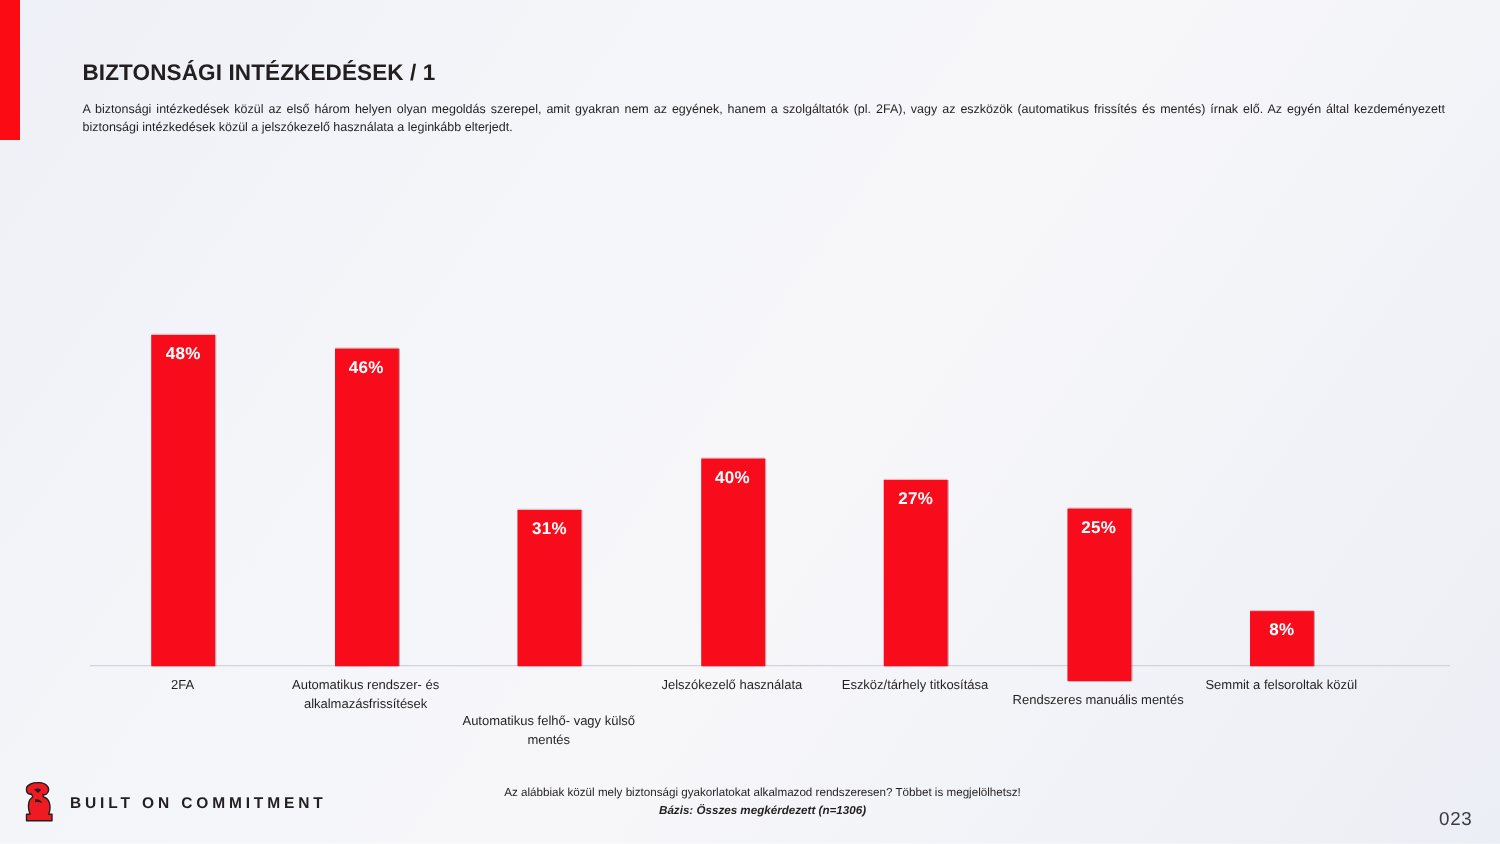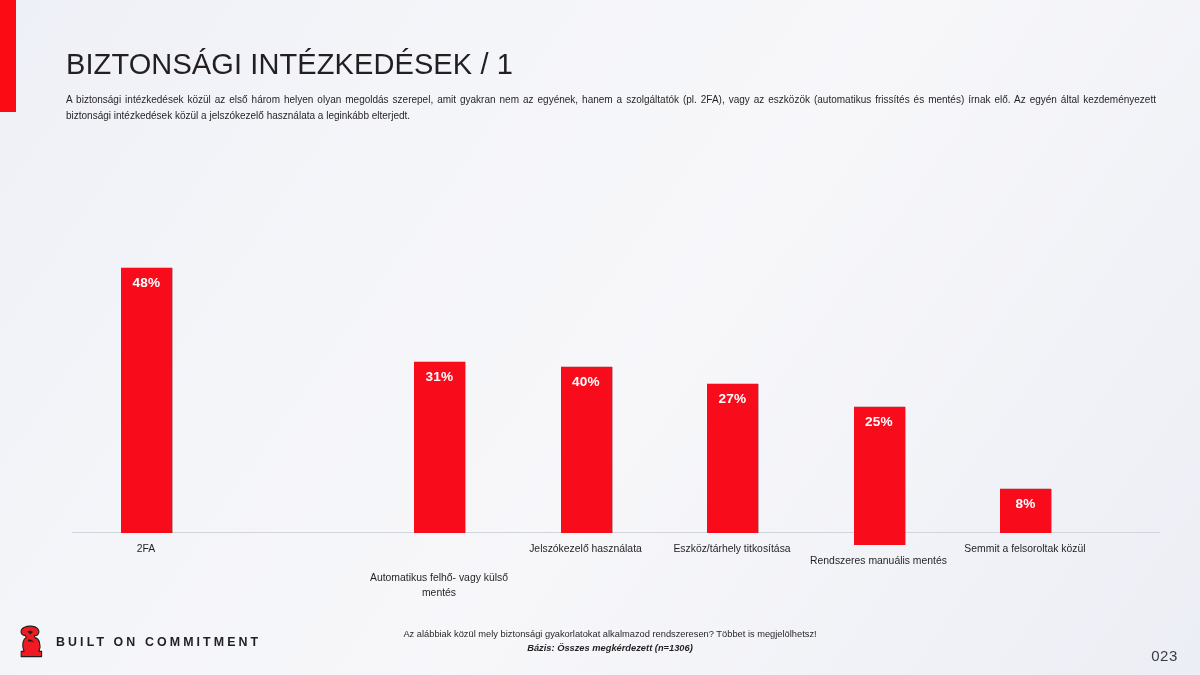--- a/index.html
+++ b/index.html
@@ -33,22 +33,22 @@
   }
 
   
   #header {
     position: absolute;
     left: 66px;
     top: 48px;
     width: 1092px;
   }
   #slide-title {
-    font-size: 29px;
-    font-weight: normal;
+    font-size: 18px;
+    font-weight: bold;
     color: #231f20;
     letter-spacing: 0.1px;
     line-height: 1.15;
     margin: 0 0 11px 0;
     white-space: nowrap;
   }
   #slide-subtitle {
     font-size: 10px;
     color: #231f20;
     line-height: 1.55;
@@ -172,22 +172,28 @@
 
   <div id="chart-area">
     <div id="axis-line"></div>
 
   <div class="bar-group" style="left: 73px; top: 268px; height: 407px;">
         <div class="bar" style="height: 265px; bottom: 142px; background: rgb(248, 12, 28);">
           <div class="bar-value">48%</div>
         </div>
         <div class="bar-label" style="top: 273px;">2FA</div>
       </div>
+      <div class="bar-group" style="left: 219.5px; top: 279px; height: 396px;">
+        <div class="bar" style="height: 254px; bottom: 142px; background: rgb(248, 12, 28);">
+          <div class="bar-value">46%</div>
+        </div>
+        <div class="bar-label" style="top: 262px;">Automatikus rendszer- és alkalmazásfrissítések</div>
+      </div>
       <div class="bar-group" style="left: 366px; top: 362px; height: 313px;">
-        <div class="bar" style="height: 171px; bottom: 142px; background: rgb(248, 12, 28);">
+        <div class="bar" style="height: 125px; bottom: 142px; background: rgb(248, 12, 28);">
           <div class="bar-value">31%</div>
         </div>
         <div class="bar-label" style="top: 179px; margin-top: 29px;">Automatikus felhő- vagy külső mentés</div>
       </div>
       <div class="bar-group" style="left: 512.5px; top: 367px; height: 308px;">
         <div class="bar" style="height: 166px; bottom: 142px; background: rgb(248, 12, 28);">
           <div class="bar-value">40%</div>
         </div>
         <div class="bar-label" style="top: 174px;">Jelszókezelő használata</div>
       </div>

